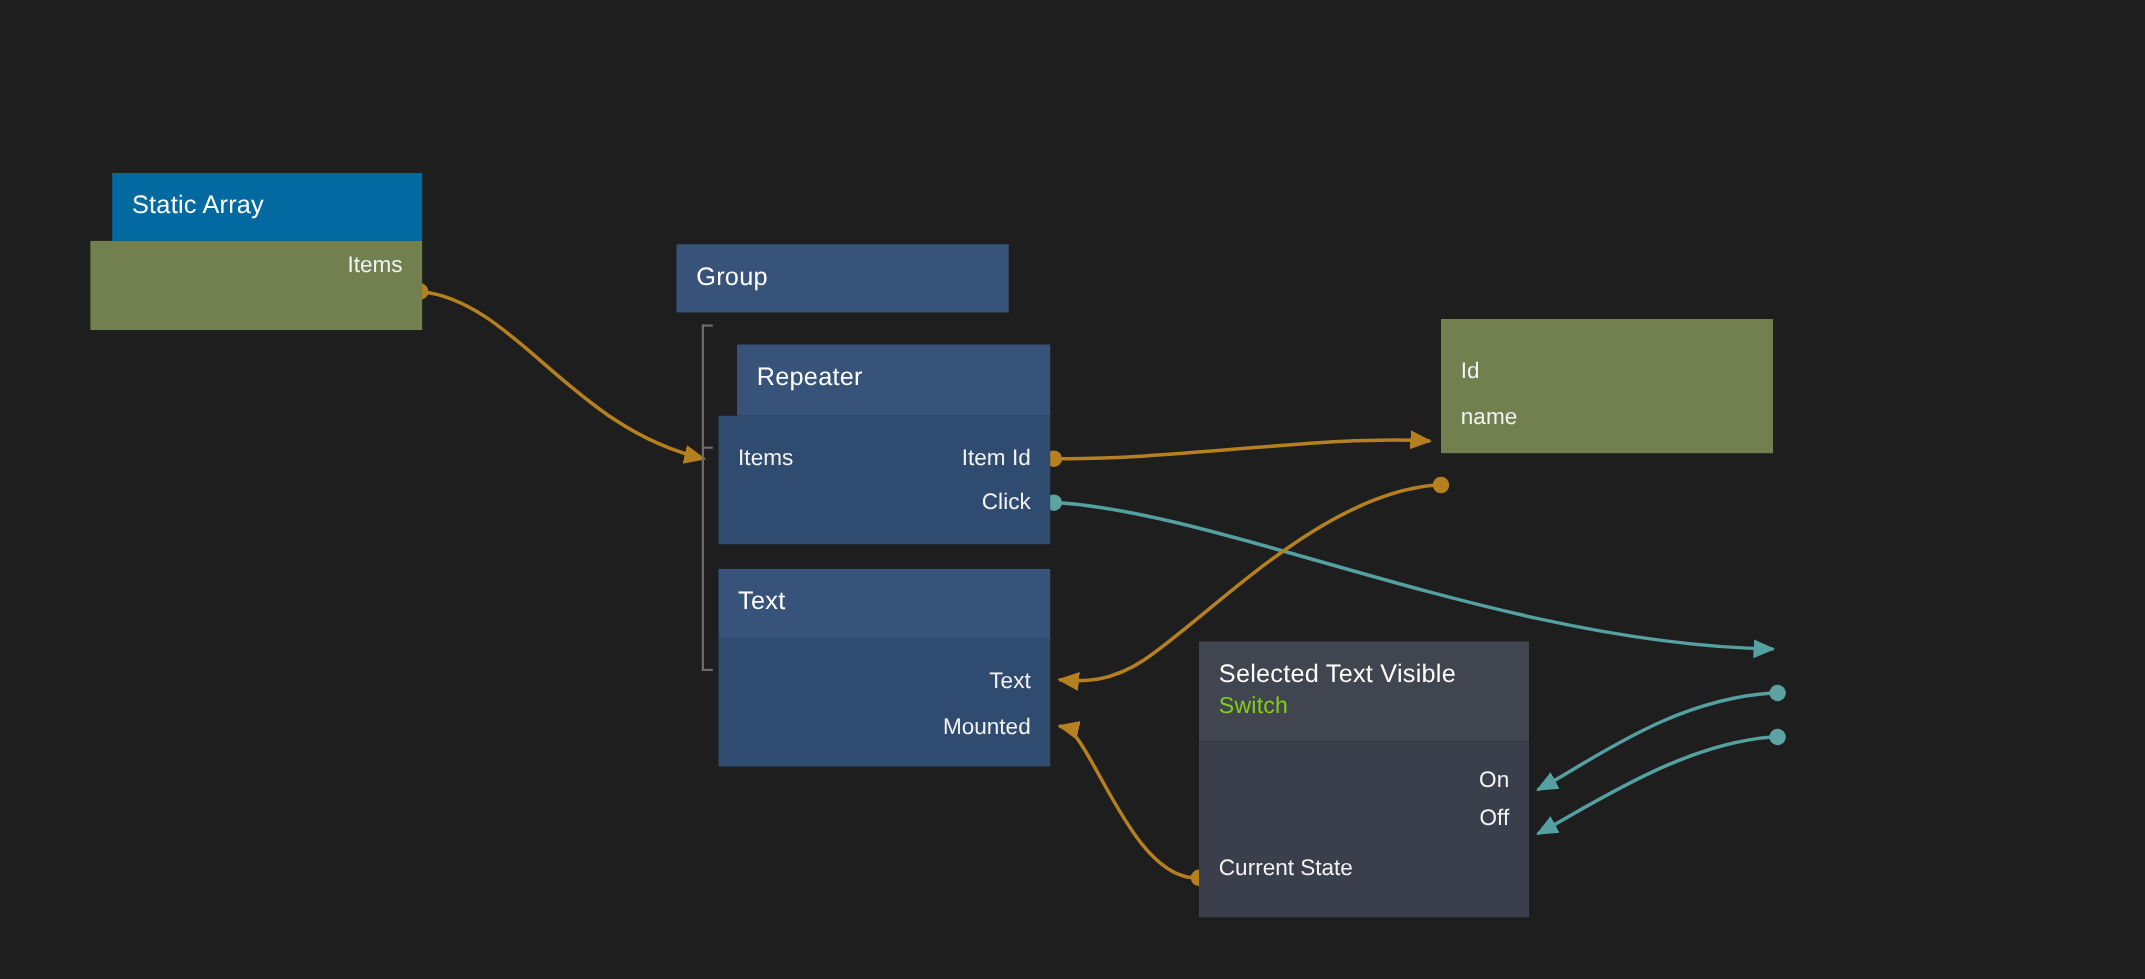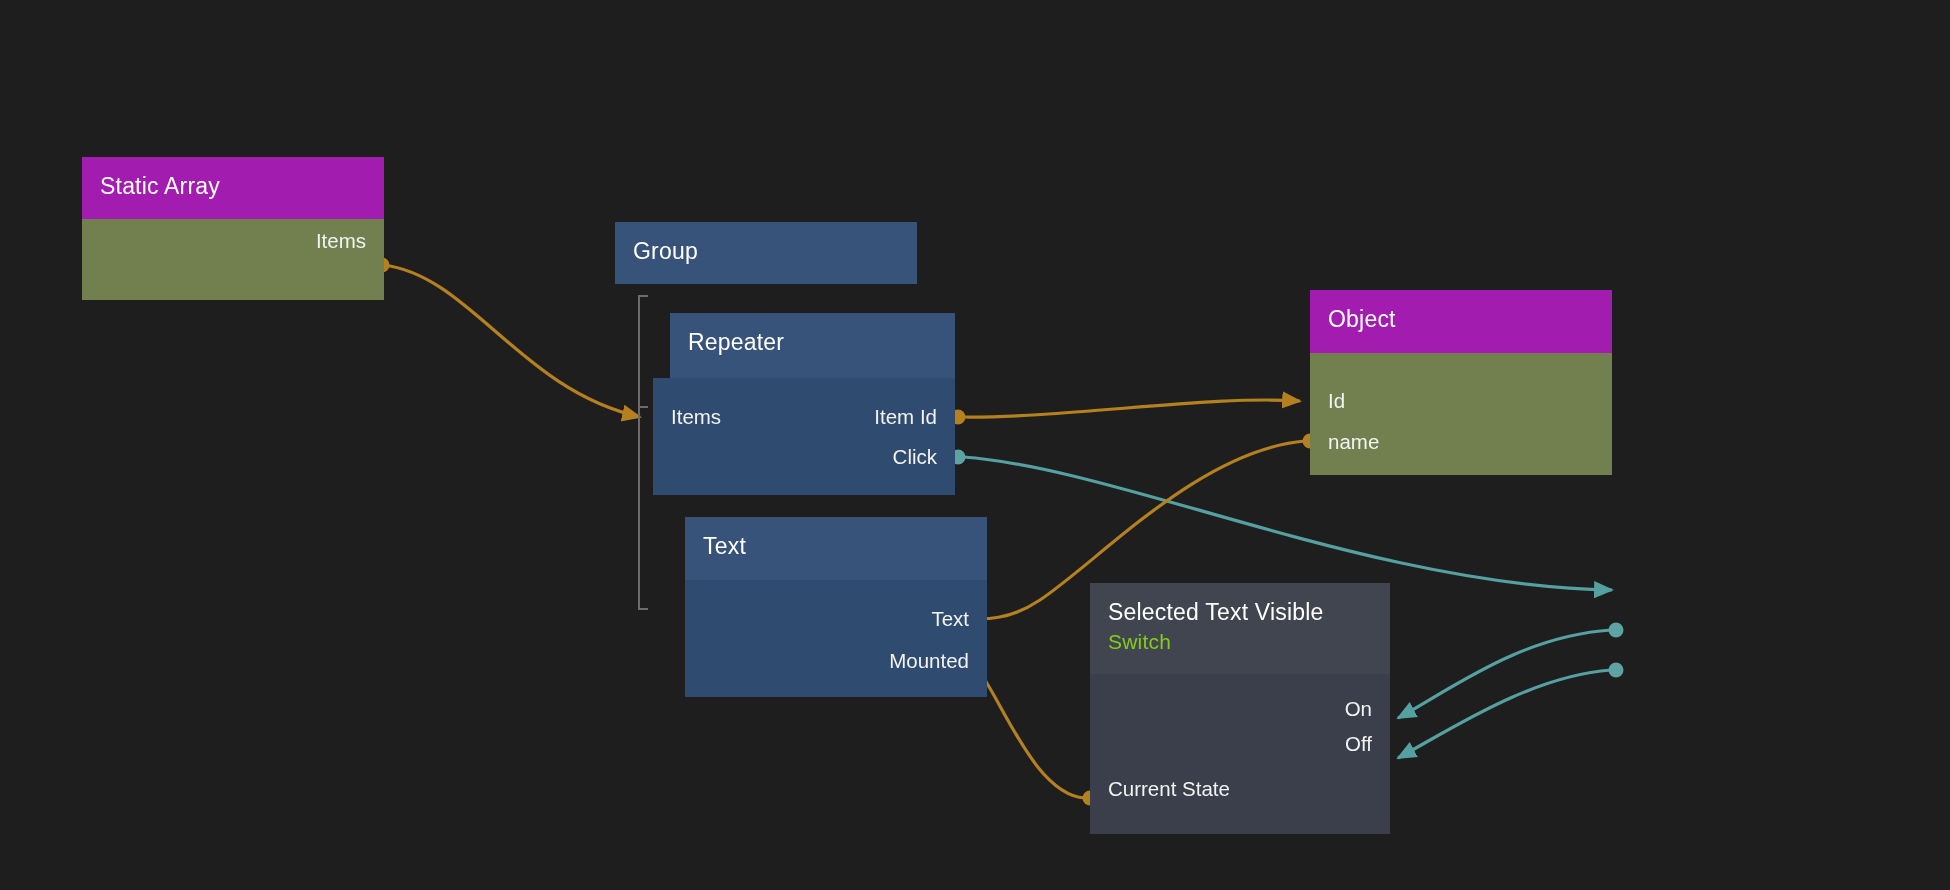--- a/index.html
+++ b/index.html
@@ -58,21 +58,21 @@
     white-space: nowrap;
   }
   .port-row.left {
     left: 18px;
   }
   .port-row.right {
     right: 18px;
   }
 
   
-  .green .node-header { background: #a21caf; }
+  .green .node-header { background: #0369a1; margin-left: 20px; }
   .green .node-body   { background: #72804f; }
 
   .blue .node-header  { background: #37537a; }
   .blue .node-body    { background: #2f4c70; }
 
   .blue-plain         { background: #37537a; }
 
   .slate .node-header { background: #41454f; }
   .slate .node-body   { background: #3b3f4b; }
 
@@ -171,38 +171,35 @@
       </div>
       <div class="port-row right" style="top:28px;">
         <span>Item Id</span>
       </div>
       <div class="port-row right" style="top:68px;">
         <span>Click</span>
       </div>
     </div>
   </div>
 
-  <div class="node blue" style="left:653px; top:517px; width:302px; height:180px;margin-left:32px;">
+  <div class="node blue" style="left:653px; top:517px; width:302px; height:180px;">
     <div class="node-header" style="height:63px;">
       <span>Text</span>
     </div>
     <div class="node-body" style="height:117px;">
       <div class="port-row right" style="top:28px;">
         <span>Text</span>
       </div>
       <div class="port-row right" style="top:70px;">
         <span>Mounted</span>
       </div>
     </div>
   </div>
 
   <div class="node green" style="left:1310px; top:290px; width:302px; height:185px;">
-    <div class="node-header" style="height:63px;">
-      <span>Object</span>
-    </div>
     <div class="node-body" style="height:122px;">
       <div class="port-row left" style="top:37px;">
         <span>Id</span>
       </div>
       <div class="port-row left" style="top:78px;">
         <span>name</span>
       </div>
     </div>
   </div>
 

